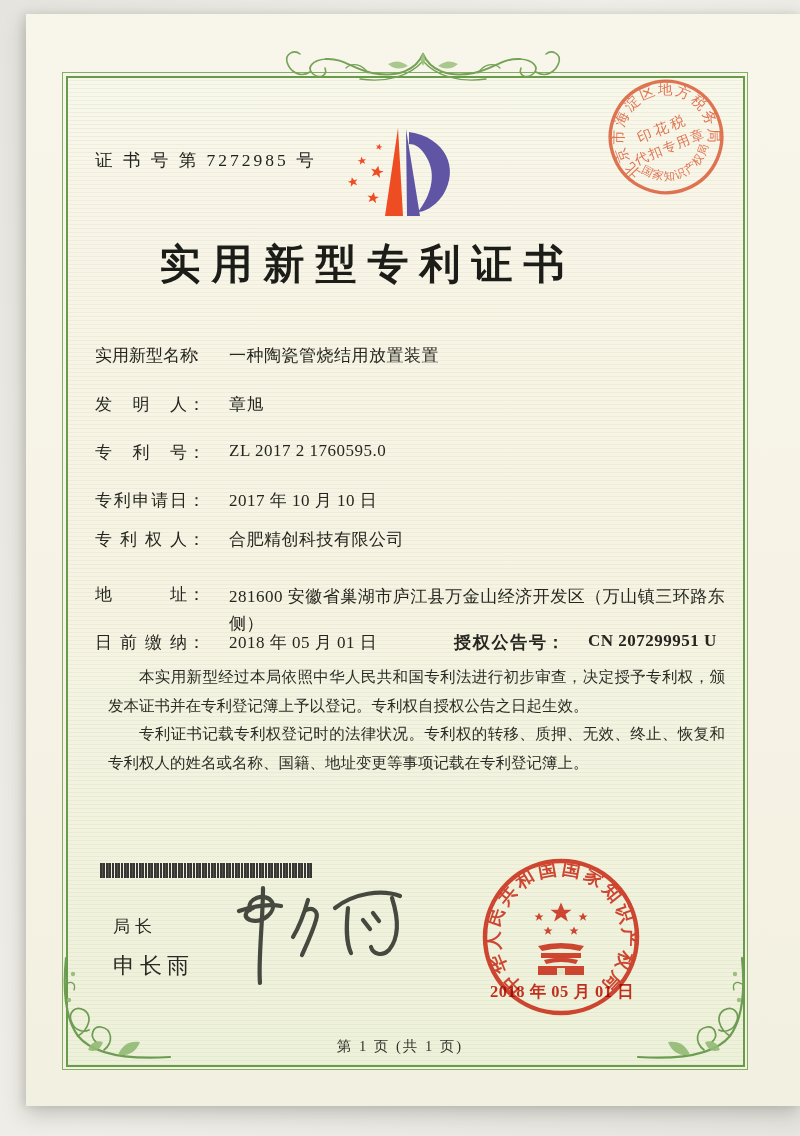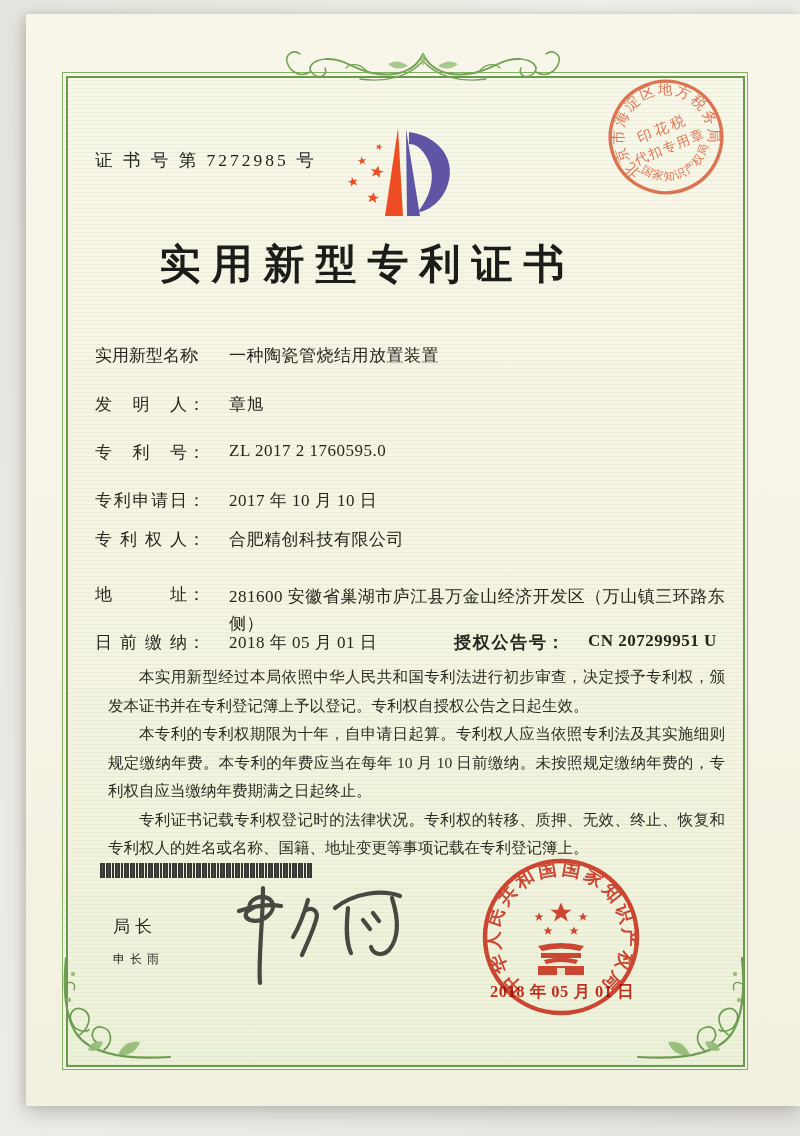--- a/index.html
+++ b/index.html
@@ -27,21 +27,21 @@
   .pair2{position:absolute;left:359px;top:0;font-weight:bold;}
   .paras{position:absolute;left:108px;top:663px;width:617px;font-size:15.5px;
     line-height:1.84;text-align:justify;color:#2c2c24;}
   .paras p{margin:0;text-indent:2em;}
   .barcode{position:absolute;left:100px;top:863px;width:212px;height:15px;opacity:.88;
     background:
       repeating-linear-gradient(90deg,#1d1d1d 0 2px,rgba(0,0,0,0) 2px 3px),
       repeating-linear-gradient(90deg,#1d1d1d 0 1px,rgba(0,0,0,0) 1px 6px),
       repeating-linear-gradient(90deg,rgba(29,29,29,.85) 0 3px,rgba(0,0,0,0) 3px 8px);}
   .director{position:absolute;left:113px;top:915px;font-size:17px;letter-spacing:5px;color:#2a2a24;}
-  .director-name{position:absolute;left:113px;top:951px;font-size:12px;letter-spacing:5px;color:#2a2a24;}
+  .director-name{position:absolute;left:113px;top:951px;font-size:22px;letter-spacing:5px;color:#2a2a24;}
   .signature{position:absolute;left:222px;top:880px;}
   .seal{position:absolute;left:476px;top:852px;mix-blend-mode:multiply;opacity:.92;}
   .seal-date{position:absolute;left:490px;top:981px;width:160px;font-size:16.5px;font-weight:bold;
     color:#cf3322;letter-spacing:.5px;mix-blend-mode:multiply;}
   .tax-stamp{position:absolute;left:591px;top:62px;mix-blend-mode:multiply;opacity:.9;}
   .logo{position:absolute;left:333px;top:120px;}
   .footer{position:absolute;left:0;top:1037px;width:800px;text-align:center;
     font-size:14.5px;letter-spacing:2px;color:#33332c;}
   .orn{position:absolute;}
   .orn-br{transform:scaleX(-1);}
@@ -174,21 +174,20 @@
         <span class="flabel">日前缴纳</span><span class="fcolon">：</span><span class="fvalue">2018 年 05 月 01 日</span>
       </span>
       <span class="pair2">
         <span class="flabel">授权公告号</span><span class="fcolon">：</span><span class="fvalue">CN 207299951 U</span>
       </span>
     </div>
   </div>
 
   <div class="paras">
     <p>本实用新型经过本局依照中华人民共和国专利法进行初步审查，决定授予专利权，颁发本证书并在专利登记簿上予以登记。专利权自授权公告之日起生效。</p>
-    <p>本专利的专利权期限为十年，自申请日起算。专利权人应当依照专利法及其实施细则规定缴纳年费。本专利的年费应当在每年 10 月 10 日前缴纳。未按照规定缴纳年费的，专利权自应当缴纳年费期满之日起终止。</p>
     <p>专利证书记载专利权登记时的法律状况。专利权的转移、质押、无效、终止、恢复和专利权人的姓名或名称、国籍、地址变更等事项记载在专利登记簿上。</p>
   </div>
 
   <div class="barcode"></div>
 
   <div class="director">局长</div>
   <div class="director-name">申长雨</div>
 
   <svg class="signature" width="190" height="110" viewBox="0 0 190 110">
     <g stroke="#33372f" stroke-width="4.2" fill="none" stroke-linecap="round" opacity=".9">
@@ -224,13 +223,14 @@
         <path d="M62 94 Q85 88 108 94 L104 99 Q85 94 66 99 Z"></path>
         <rect x="65" y="101" width="40" height="5"></rect>
         <path d="M68 108 Q85 103 102 108 L100 112 Q85 108 70 112 Z"></path>
         <rect x="62" y="114" width="46" height="9"></rect>
         <rect x="81" y="116" width="8" height="7" fill="#f6f3e6"></rect>
       </g>
     </g>
   </svg>
   <div class="seal-date">2018 年 05 月 01 日</div>
 
+  <div class="footer">第 1 页 (共 1 页)</div>
 </div>
 
 </body></html>

